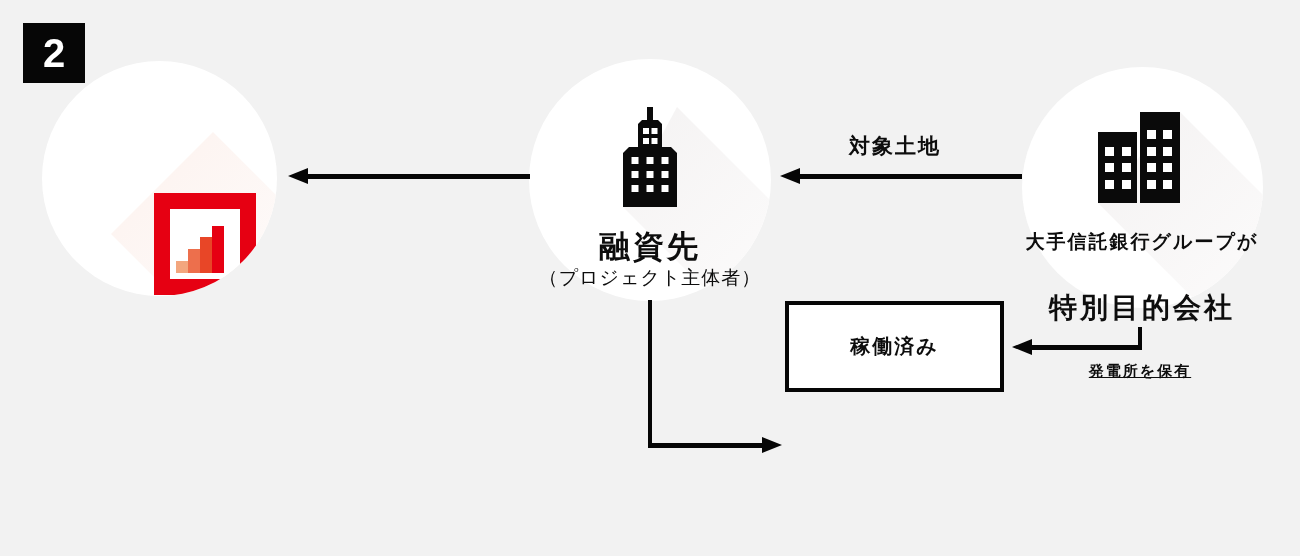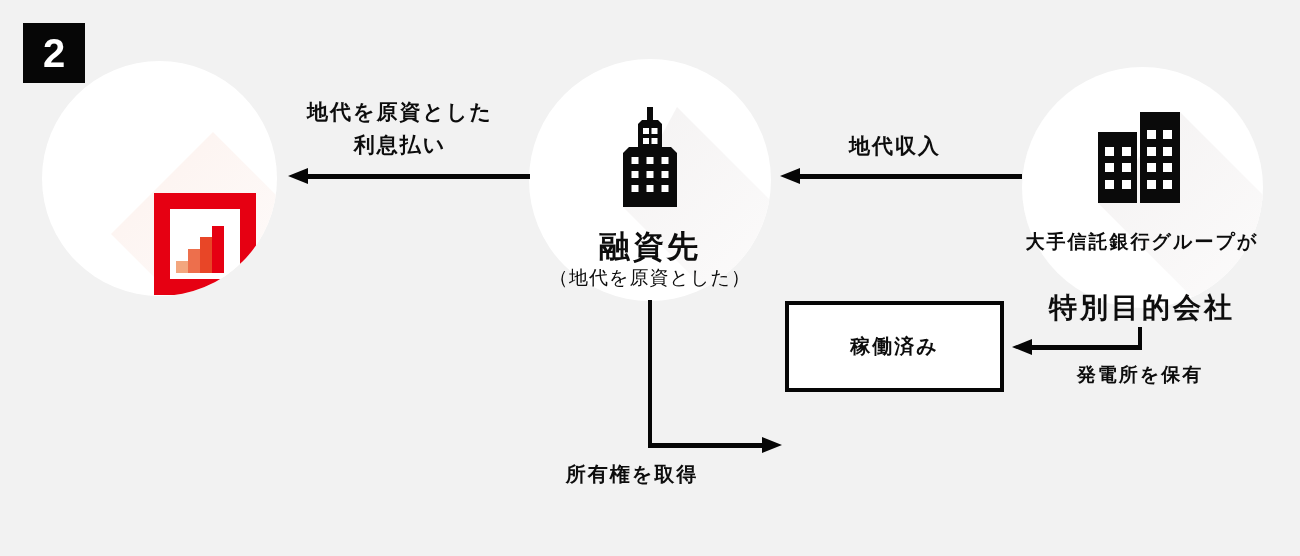--- a/index.html
+++ b/index.html
@@ -37,21 +37,21 @@
   .icon-buildings{left:1098px;top:112px;}
 
   
   .lbl{position:absolute;text-align:center;letter-spacing:2px;font-weight:bold;color:#0d0d0d;}
   .lbl-interest{left:250px;top:95px;width:300px;font-size:21px;line-height:33px;}
   .lbl-rent{left:795px;top:132px;width:200px;font-size:21px;}
   .lbl-borrower-title{left:550px;top:226px;width:200px;font-size:31px;letter-spacing:3px;}
   .lbl-borrower-sub{left:520px;top:265px;width:260px;font-size:19px;font-weight:normal;letter-spacing:1px;}
   .lbl-spc-desc{left:992px;top:227px;width:300px;font-size:19px;line-height:30px;}
   .lbl-spc-title{left:992px;top:289px;width:300px;font-size:28px;letter-spacing:3px;text-align:center;}
-  .lbl-own{left:1040px;top:362px;width:200px;font-size:19px;}
+  .lbl-own{left:1040px;top:362px;width:200px;font-size:15px;text-decoration:underline;}
   .lbl-acquire{left:532px;top:461px;width:200px;font-size:20px;}
 
   
   .hline,.vline{position:absolute;background:#060606;}
   .hline{height:5px;}
   .vline{width:4px;}
   .head-left{position:absolute;width:0;height:0;border-top:8px solid transparent;
              border-bottom:8px solid transparent;border-right:20px solid #060606;}
   .head-right{position:absolute;width:0;height:0;border-top:8px solid transparent;
               border-bottom:8px solid transparent;border-left:20px solid #060606;}
@@ -98,21 +98,21 @@
     <rect x="23.5" y="50" width="7" height="7" fill="#fff"></rect>
     <rect x="38.5" y="50" width="7" height="7" fill="#fff"></rect>
     <rect x="8.5" y="64" width="7" height="7" fill="#fff"></rect>
     <rect x="23.5" y="64" width="7" height="7" fill="#fff"></rect>
     <rect x="38.5" y="64" width="7" height="7" fill="#fff"></rect>
     <rect x="8.5" y="78" width="7" height="7" fill="#fff"></rect>
     <rect x="23.5" y="78" width="7" height="7" fill="#fff"></rect>
     <rect x="38.5" y="78" width="7" height="7" fill="#fff"></rect>
   </svg>
   <div class="lbl lbl-borrower-title">融資先</div>
-  <div class="lbl lbl-borrower-sub">（地代を原資とした）</div>
+  <div class="lbl lbl-borrower-sub">（プロジェクト主体者）</div>
 
   <div class="circle circle-right">
     <div class="lshadow lshadow-right"></div>
   </div>
   <svg class="icon icon-buildings" viewBox="0 0 82 91" width="82" height="91">
     <rect x="0" y="20" width="39" height="71" fill="#0a0a0a"></rect>
     <rect x="42" y="0" width="40" height="91" fill="#0a0a0a"></rect>
     <rect x="7" y="35" width="9" height="9" fill="#fff"></rect>
     <rect x="24" y="35" width="9" height="9" fill="#fff"></rect>
     <rect x="7" y="51" width="9" height="9" fill="#fff"></rect>
@@ -126,38 +126,33 @@
     <rect x="49" y="51" width="9" height="9" fill="#fff"></rect>
     <rect x="65" y="51" width="9" height="9" fill="#fff"></rect>
     <rect x="49" y="68" width="9" height="9" fill="#fff"></rect>
     <rect x="65" y="68" width="9" height="9" fill="#fff"></rect>
   </svg>
   <div class="lbl lbl-spc-desc">
     <span style="display:block">大手信託銀行グループが</span>
   </div>
   <div class="lbl lbl-spc-title">特別目的会社</div>
 
-  <div class="lbl lbl-interest">
-    <span style="display:block">地代を原資とした</span>
-    <span style="display:block">利息払い</span>
-  </div>
   <div class="hline" style="left:306px;top:174px;width:224px;"></div>
   <div class="head-left" style="left:288px;top:168px;"></div>
 
-  <div class="lbl lbl-rent">地代収入</div>
+  <div class="lbl lbl-rent">対象土地</div>
   <div class="hline" style="left:798px;top:174px;width:224px;"></div>
   <div class="head-left" style="left:780px;top:168px;"></div>
 
   <div class="vline" style="left:1138px;top:327px;height:21px;"></div>
   <div class="hline" style="left:1030px;top:345px;width:112px;"></div>
   <div class="head-left" style="left:1012px;top:339px;"></div>
   <div class="lbl lbl-own">発電所を保有</div>
 
   <div class="vline" style="left:648px;top:300px;height:148px;"></div>
   <div class="hline" style="left:648px;top:443px;width:116px;"></div>
   <div class="head-right" style="left:762px;top:437px;"></div>
-  <div class="lbl lbl-acquire">所有権を取得</div>
 
   <div class="dbox dbox-plant">
     <span style="display:block">稼働済み</span>
   </div>
 
 </div>
 
 </body></html>

